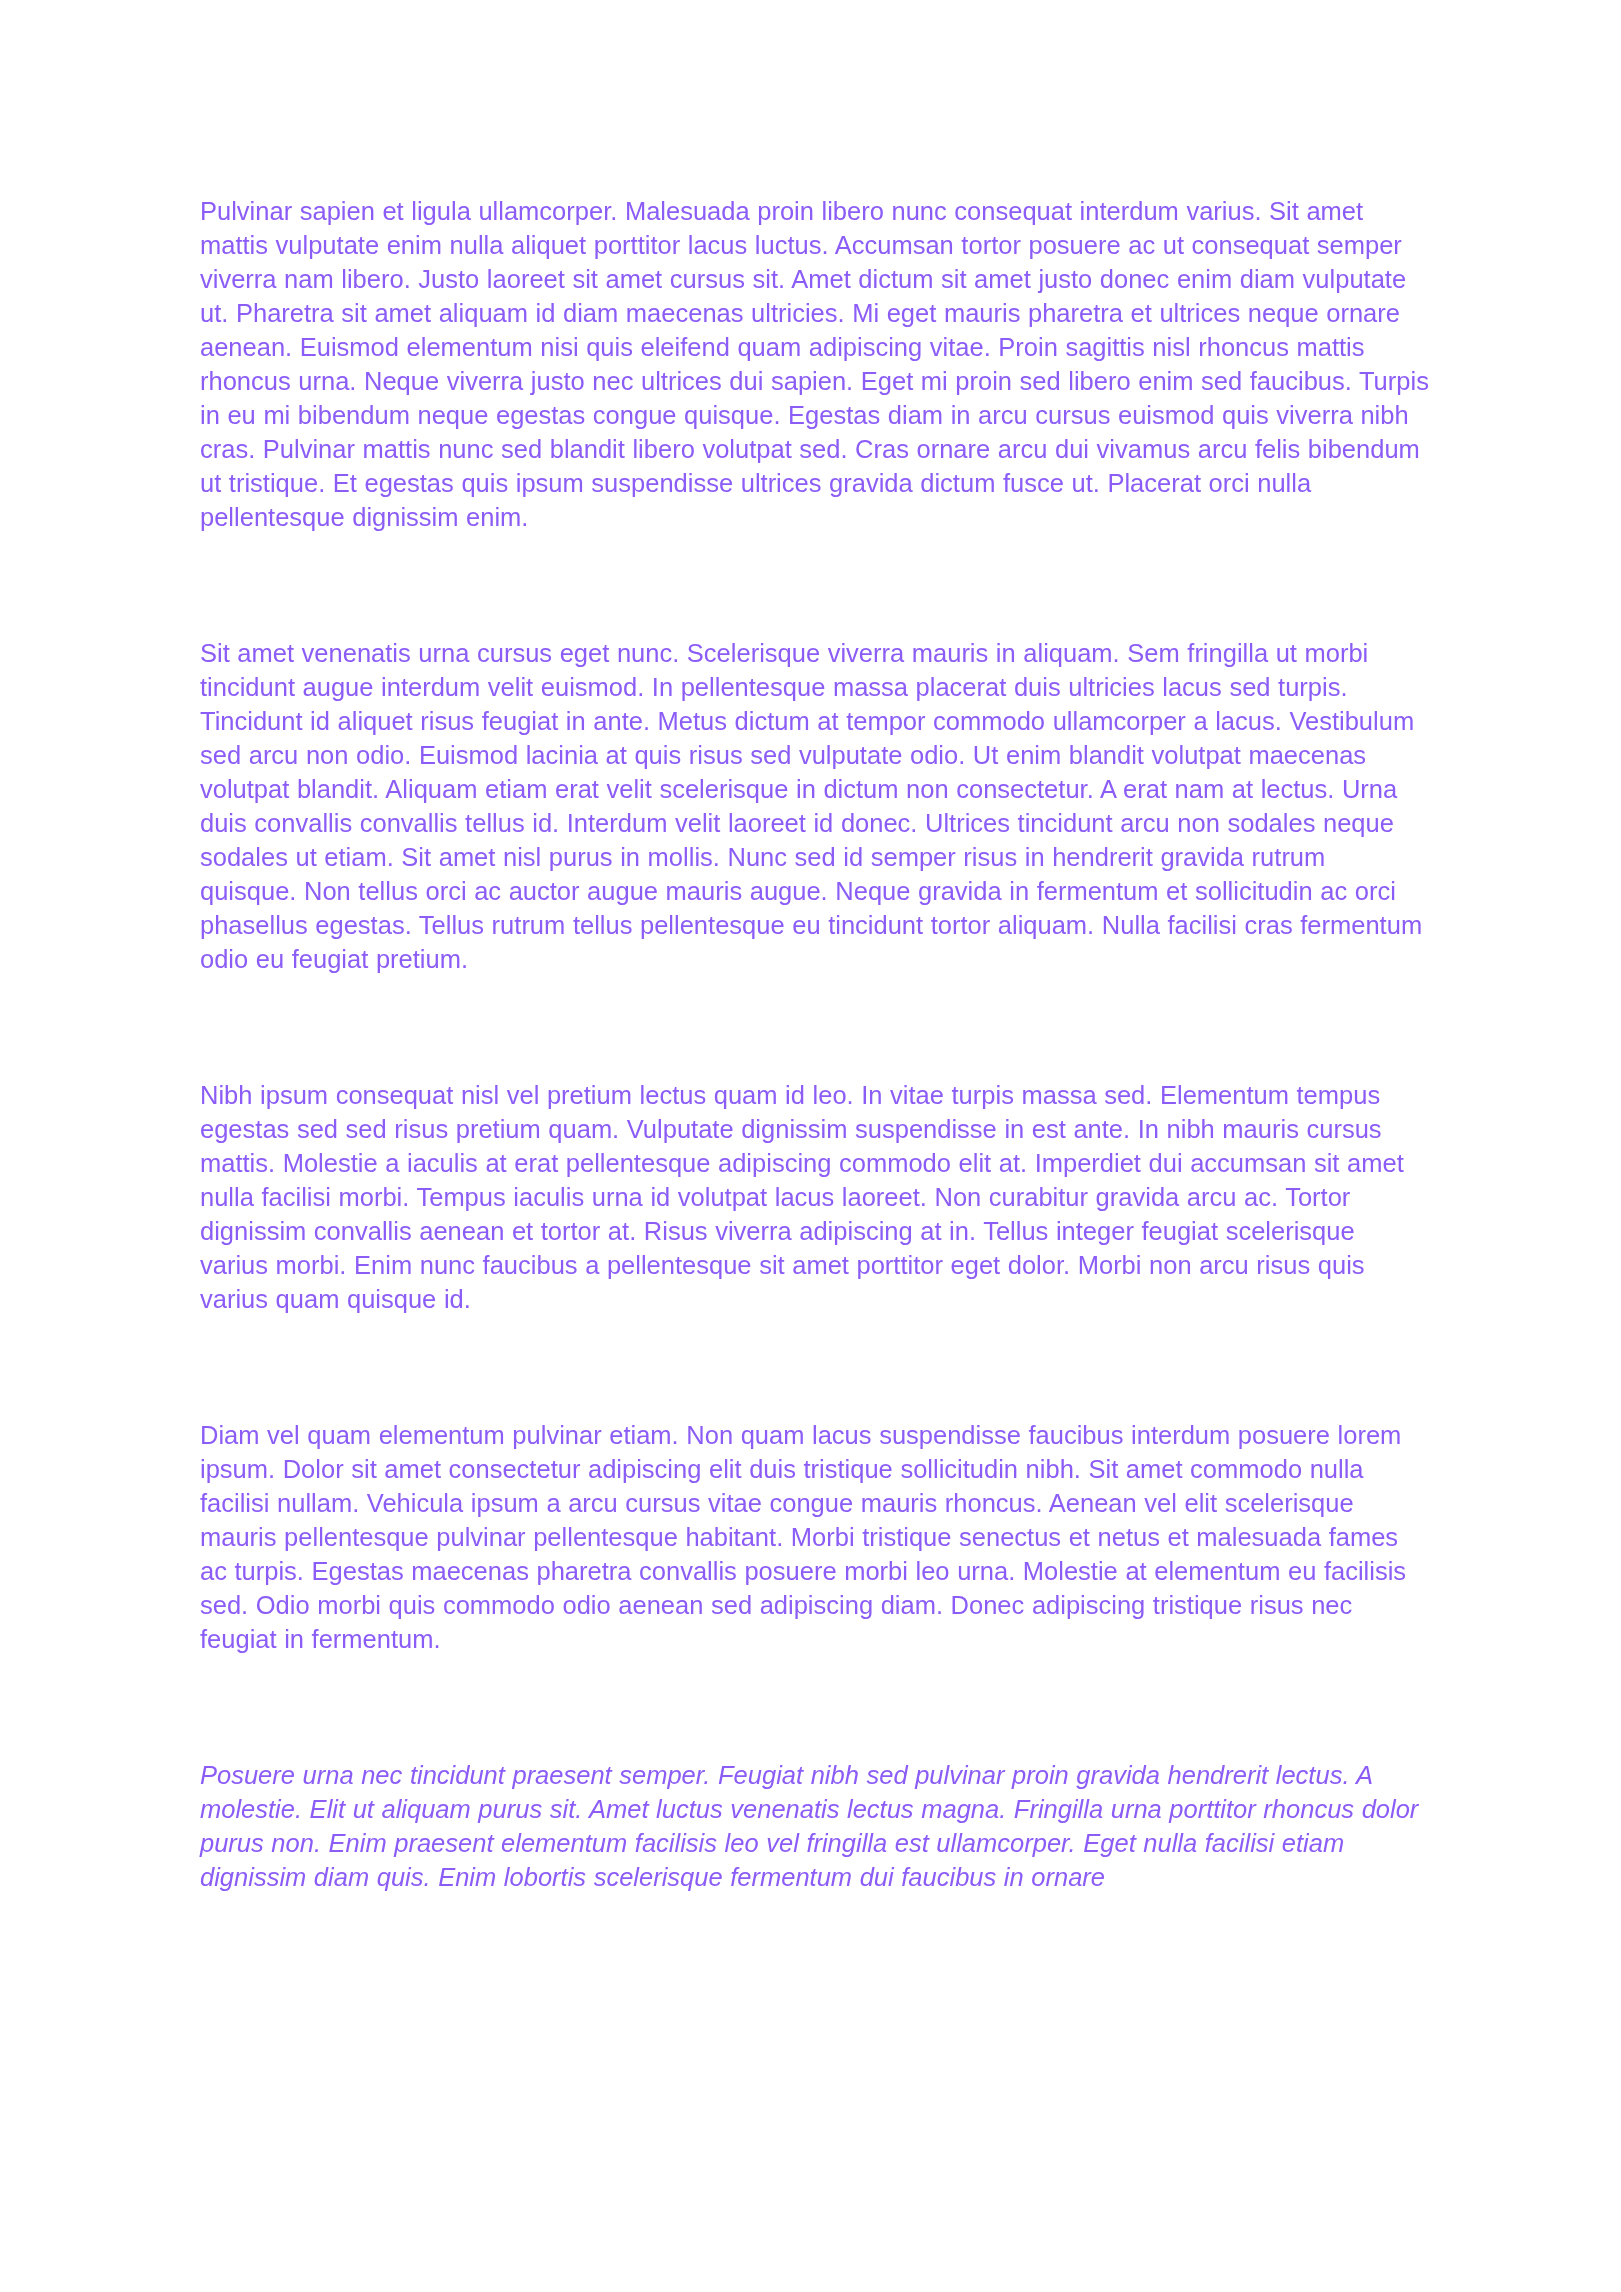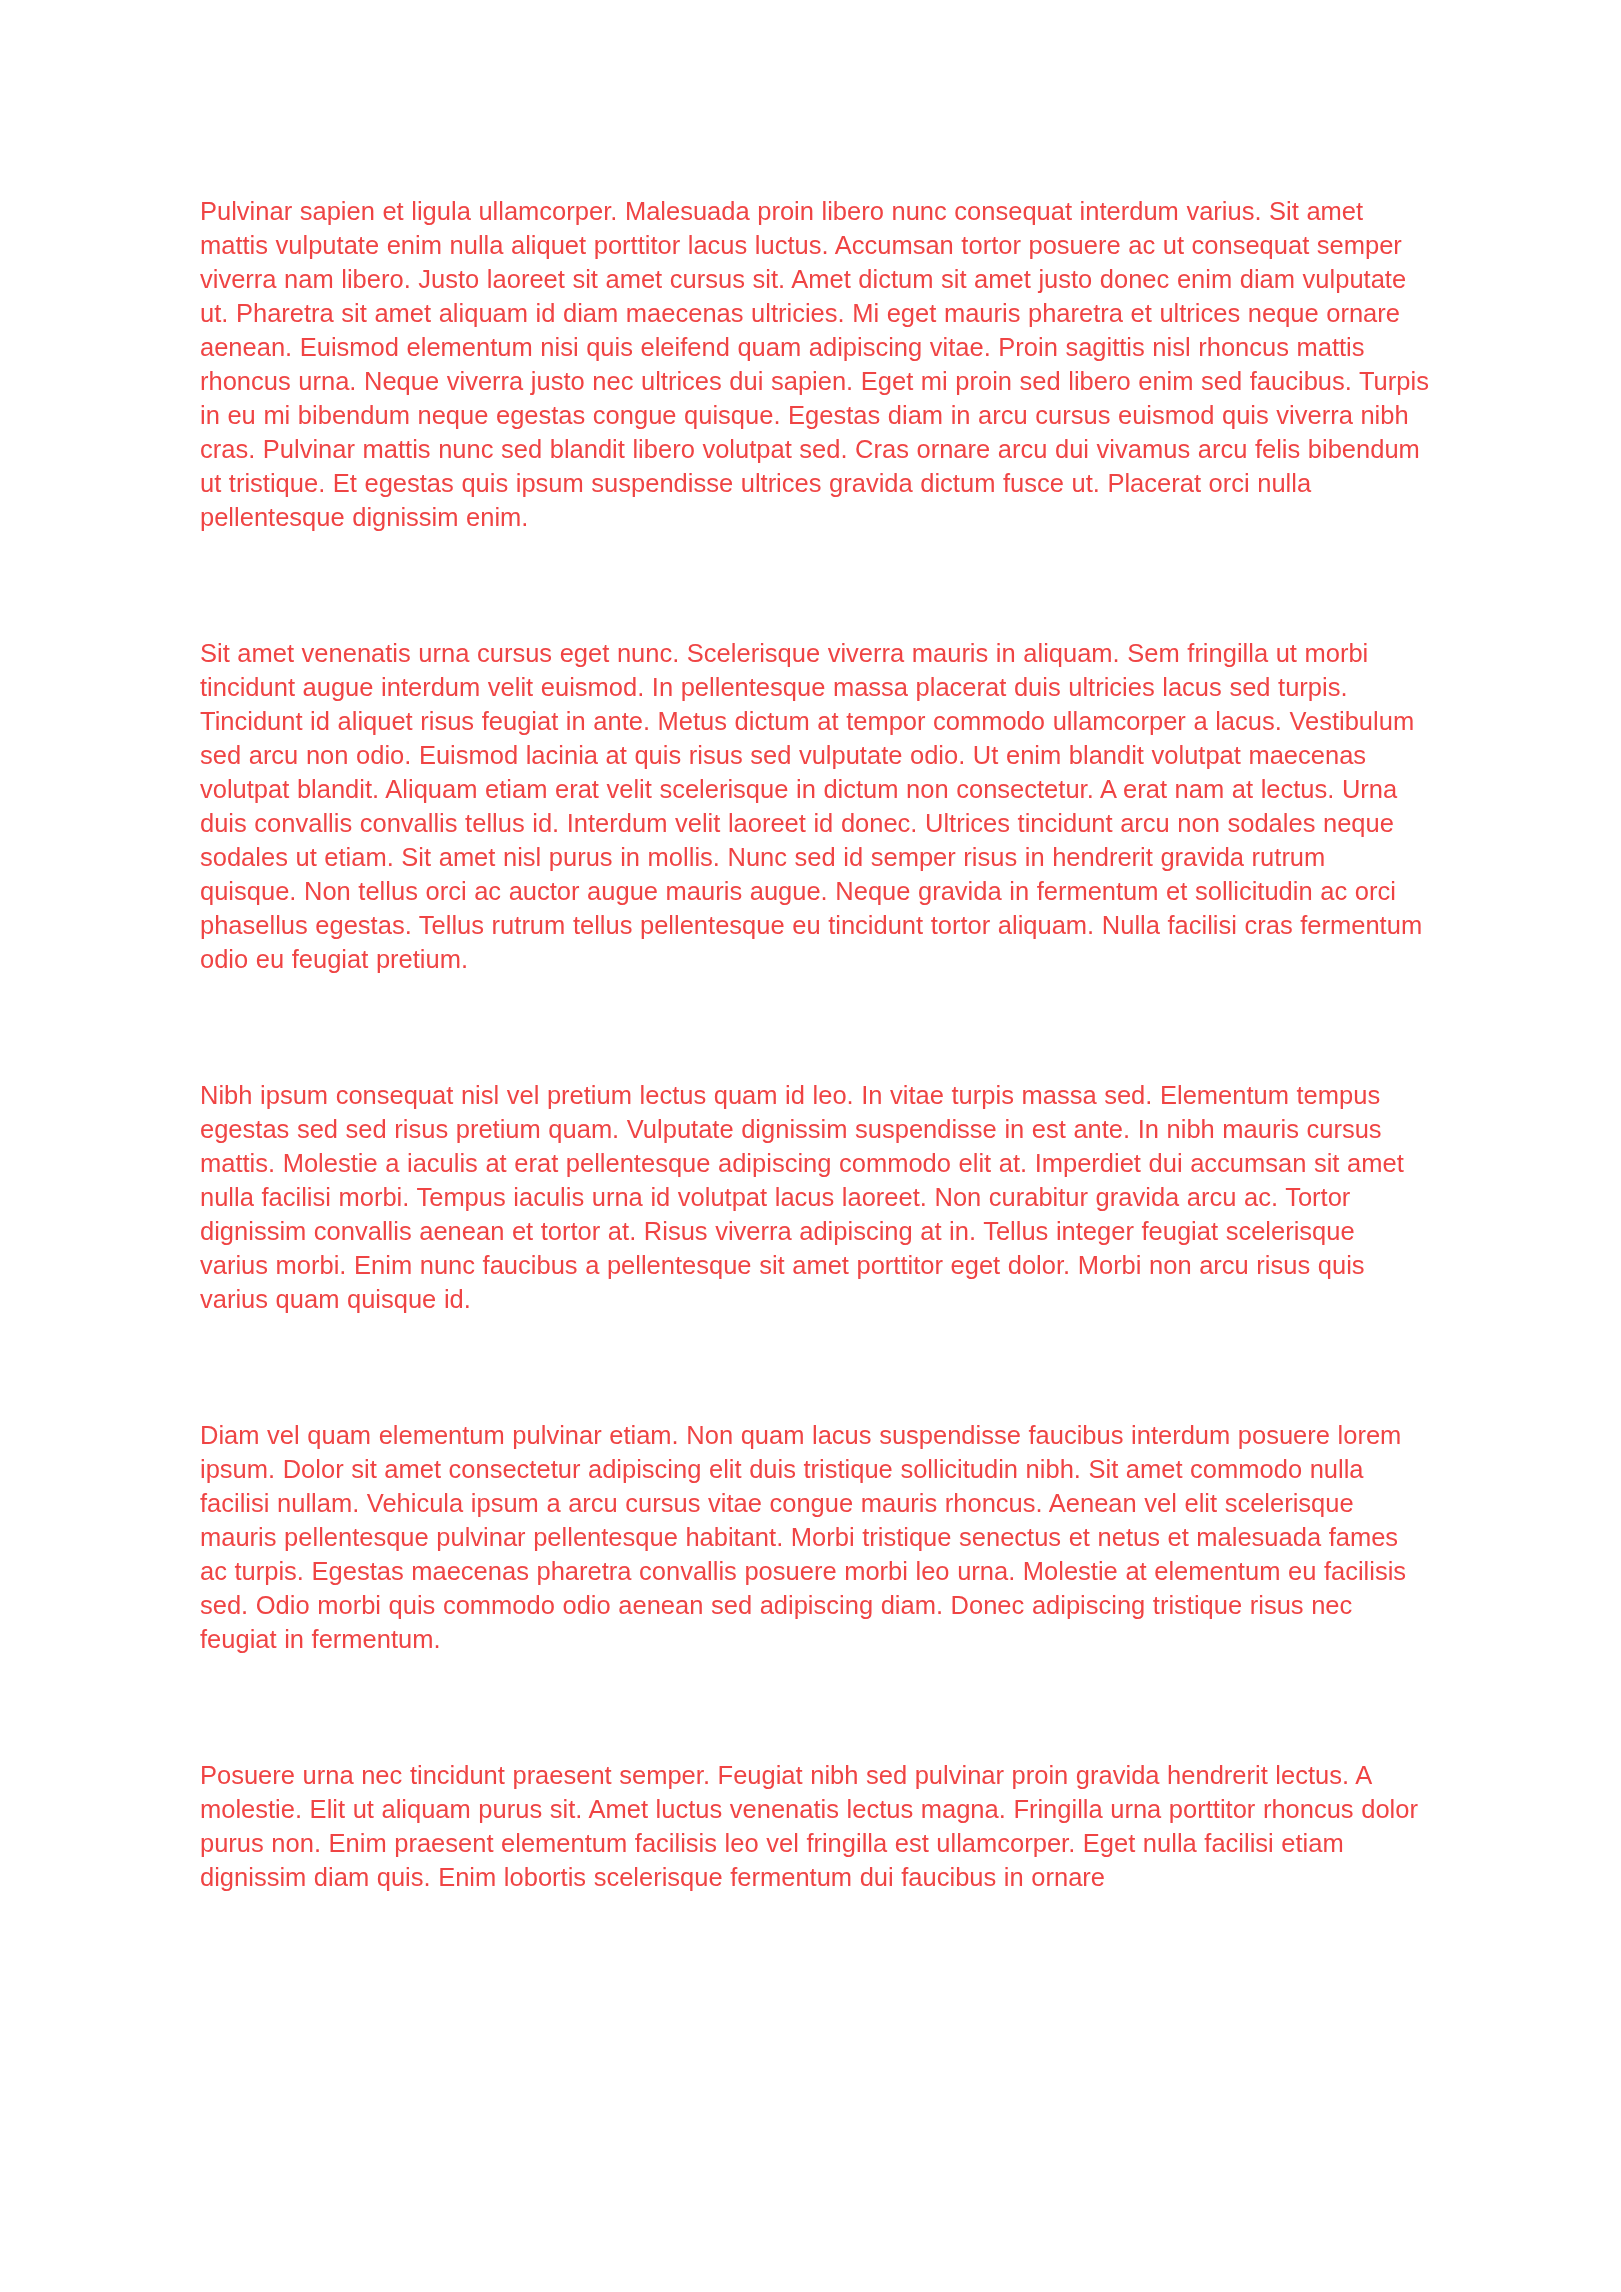--- a/index.html
+++ b/index.html
@@ -25,26 +25,27 @@
   .content {
     position: absolute;
     left: 200px;
     top: 194px;
     width: 1229px;
   }
   .para {
     margin: 0 0 102px 0;
     font-size: 25.5px;
     line-height: 34px;
-    color: #ef4444;
+    color: #8b5cf6;
     text-align: left;
     word-spacing: 0.5px;
   }
   .para:last-child {
     margin-bottom: 12px;
+    font-style: italic;
   }
 </style>
 </head>
 <body>
 
 <div class="page">
   <div class="content">
     <p class="para">Pulvinar sapien et ligula ullamcorper. Malesuada proin libero nunc consequat interdum varius. Sit amet mattis vulputate enim nulla aliquet porttitor lacus luctus. Accumsan tortor posuere ac ut consequat semper viverra nam libero. Justo laoreet sit amet cursus sit. Amet dictum sit amet justo donec enim diam vulputate ut. Pharetra sit amet aliquam id diam maecenas ultricies. Mi eget mauris pharetra et ultrices neque ornare aenean. Euismod elementum nisi quis eleifend quam adipiscing vitae. Proin sagittis nisl rhoncus mattis rhoncus urna. Neque viverra justo nec ultrices dui sapien. Eget mi proin sed libero enim sed faucibus. Turpis in eu mi bibendum neque egestas congue quisque. Egestas diam in arcu cursus euismod quis viverra nibh cras. Pulvinar mattis nunc sed blandit libero volutpat sed. Cras ornare arcu dui vivamus arcu felis bibendum ut tristique. Et egestas quis ipsum suspendisse ultrices gravida dictum fusce ut. Placerat orci nulla pellentesque dignissim enim.</p>
     <p class="para">Sit amet venenatis urna cursus eget nunc. Scelerisque viverra mauris in aliquam. Sem fringilla ut morbi tincidunt augue interdum velit euismod. In pellentesque massa placerat duis ultricies lacus sed turpis. Tincidunt id aliquet risus feugiat in ante. Metus dictum at tempor commodo ullamcorper a lacus. Vestibulum sed arcu non odio. Euismod lacinia at quis risus sed vulputate odio. Ut enim blandit volutpat maecenas volutpat blandit. Aliquam etiam erat velit scelerisque in dictum non consectetur. A erat nam at lectus. Urna duis convallis convallis tellus id. Interdum velit laoreet id donec. Ultrices tincidunt arcu non sodales neque sodales ut etiam. Sit amet nisl purus in mollis. Nunc sed id semper risus in hendrerit gravida rutrum quisque. Non tellus orci ac auctor augue mauris augue. Neque gravida in fermentum et sollicitudin ac orci phasellus egestas. Tellus rutrum tellus pellentesque eu tincidunt tortor aliquam. Nulla facilisi cras fermentum odio eu feugiat pretium.</p>
     <p class="para">Nibh ipsum consequat nisl vel pretium lectus quam id leo. In vitae turpis massa sed. Elementum tempus egestas sed sed risus pretium quam. Vulputate dignissim suspendisse in est ante. In nibh mauris cursus mattis. Molestie a iaculis at erat pellentesque adipiscing commodo elit at. Imperdiet dui accumsan sit amet nulla facilisi morbi. Tempus iaculis urna id volutpat lacus laoreet. Non curabitur gravida arcu ac. Tortor dignissim convallis aenean et tortor at. Risus viverra adipiscing at in. Tellus integer feugiat scelerisque varius morbi. Enim nunc faucibus a pellentesque sit amet porttitor eget dolor. Morbi non arcu risus quis varius quam quisque id.</p>

